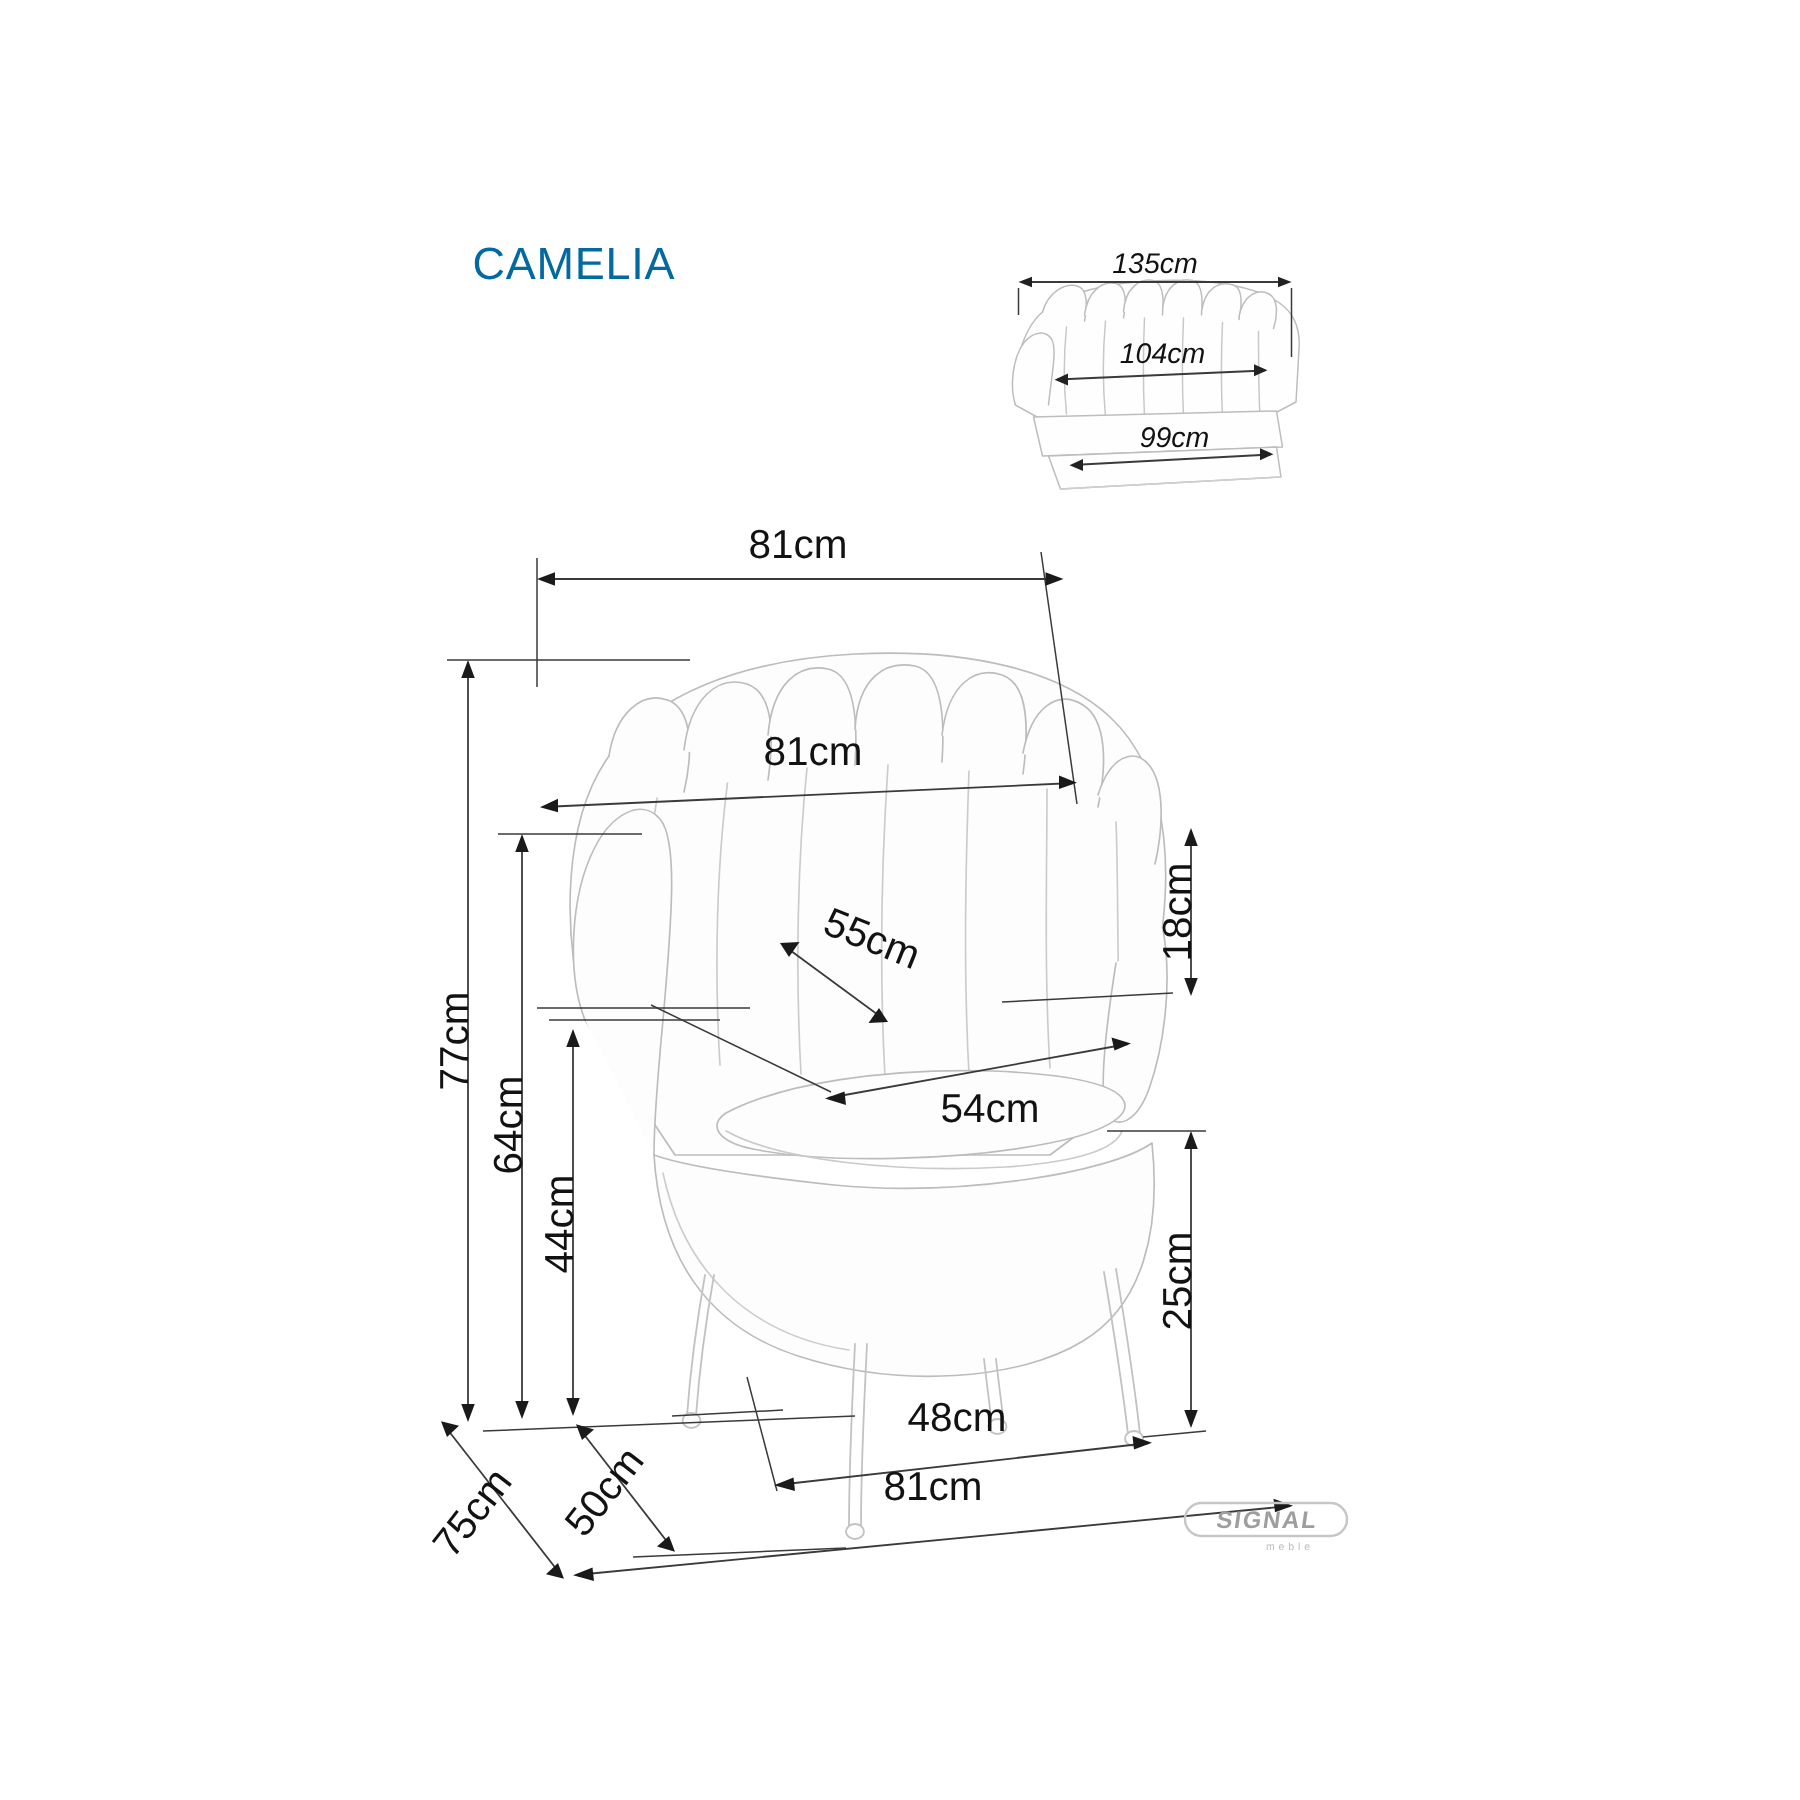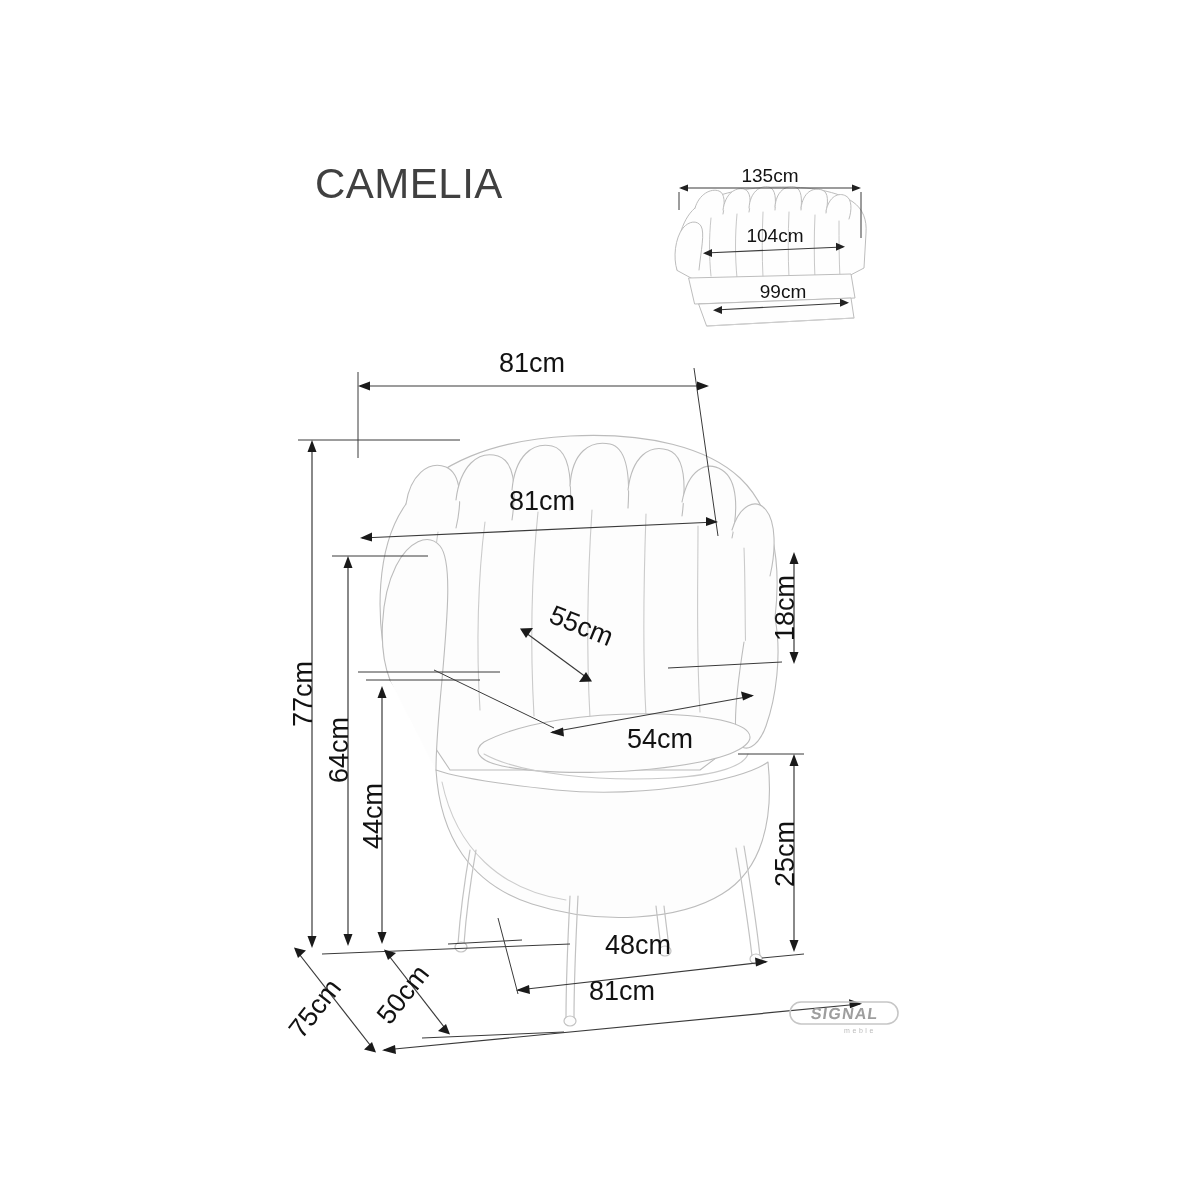--- a/index.html
+++ b/index.html
@@ -15,32 +15,33 @@
     position: relative;
     width: 1200px;
     height: 1200px;
     background: #ffffff;
     overflow: hidden;
   }
   #title {
     position: absolute;
     left: 315px;
     top: 160px;
-    font-size: 42px;
+    font-size: 30px;
     letter-spacing: 0.5px;
     font-weight: 400;
-    color: #404040;
+    color: #0369a1;
     white-space: nowrap;
   }
   #inset {
     position: absolute;
     left: 655px;
     top: 158px;
     width: 240px;
     height: 180px;
+    font-style: italic;
   }
   #main-drawing {
     position: absolute;
     left: 270px;
     top: 350px;
     width: 650px;
     height: 650px;
     text-align: right;
   }
   #logo {

